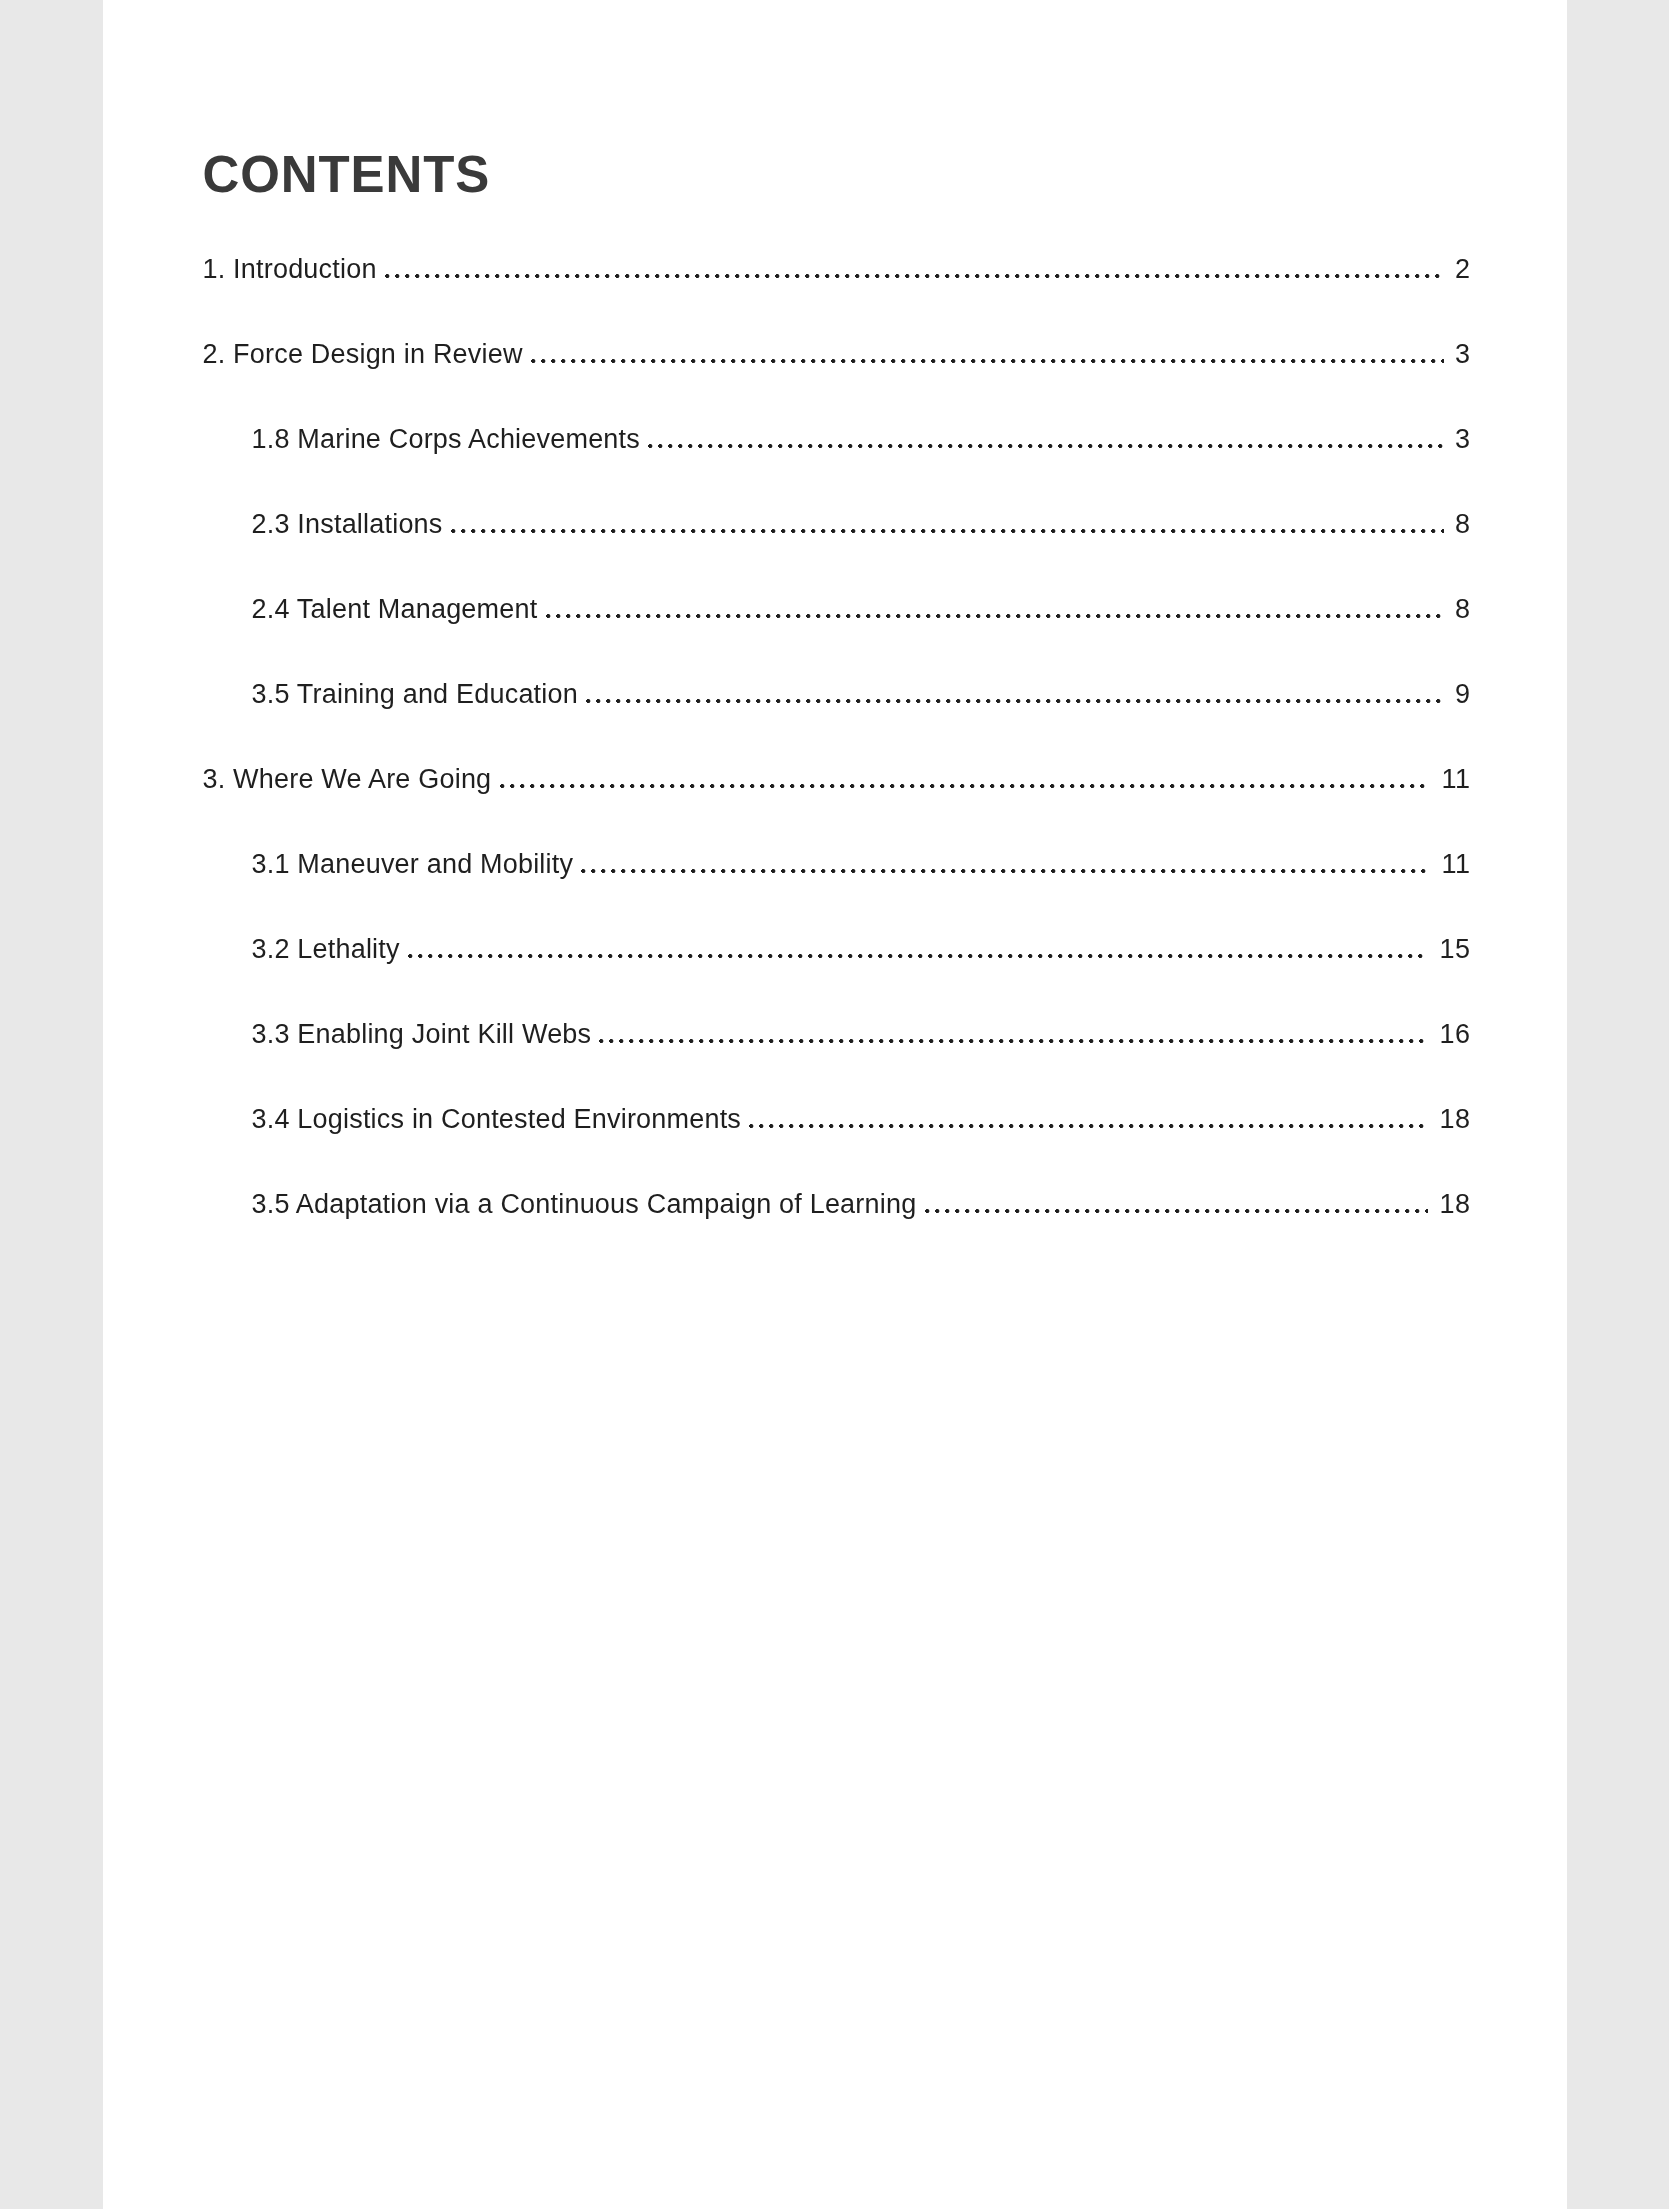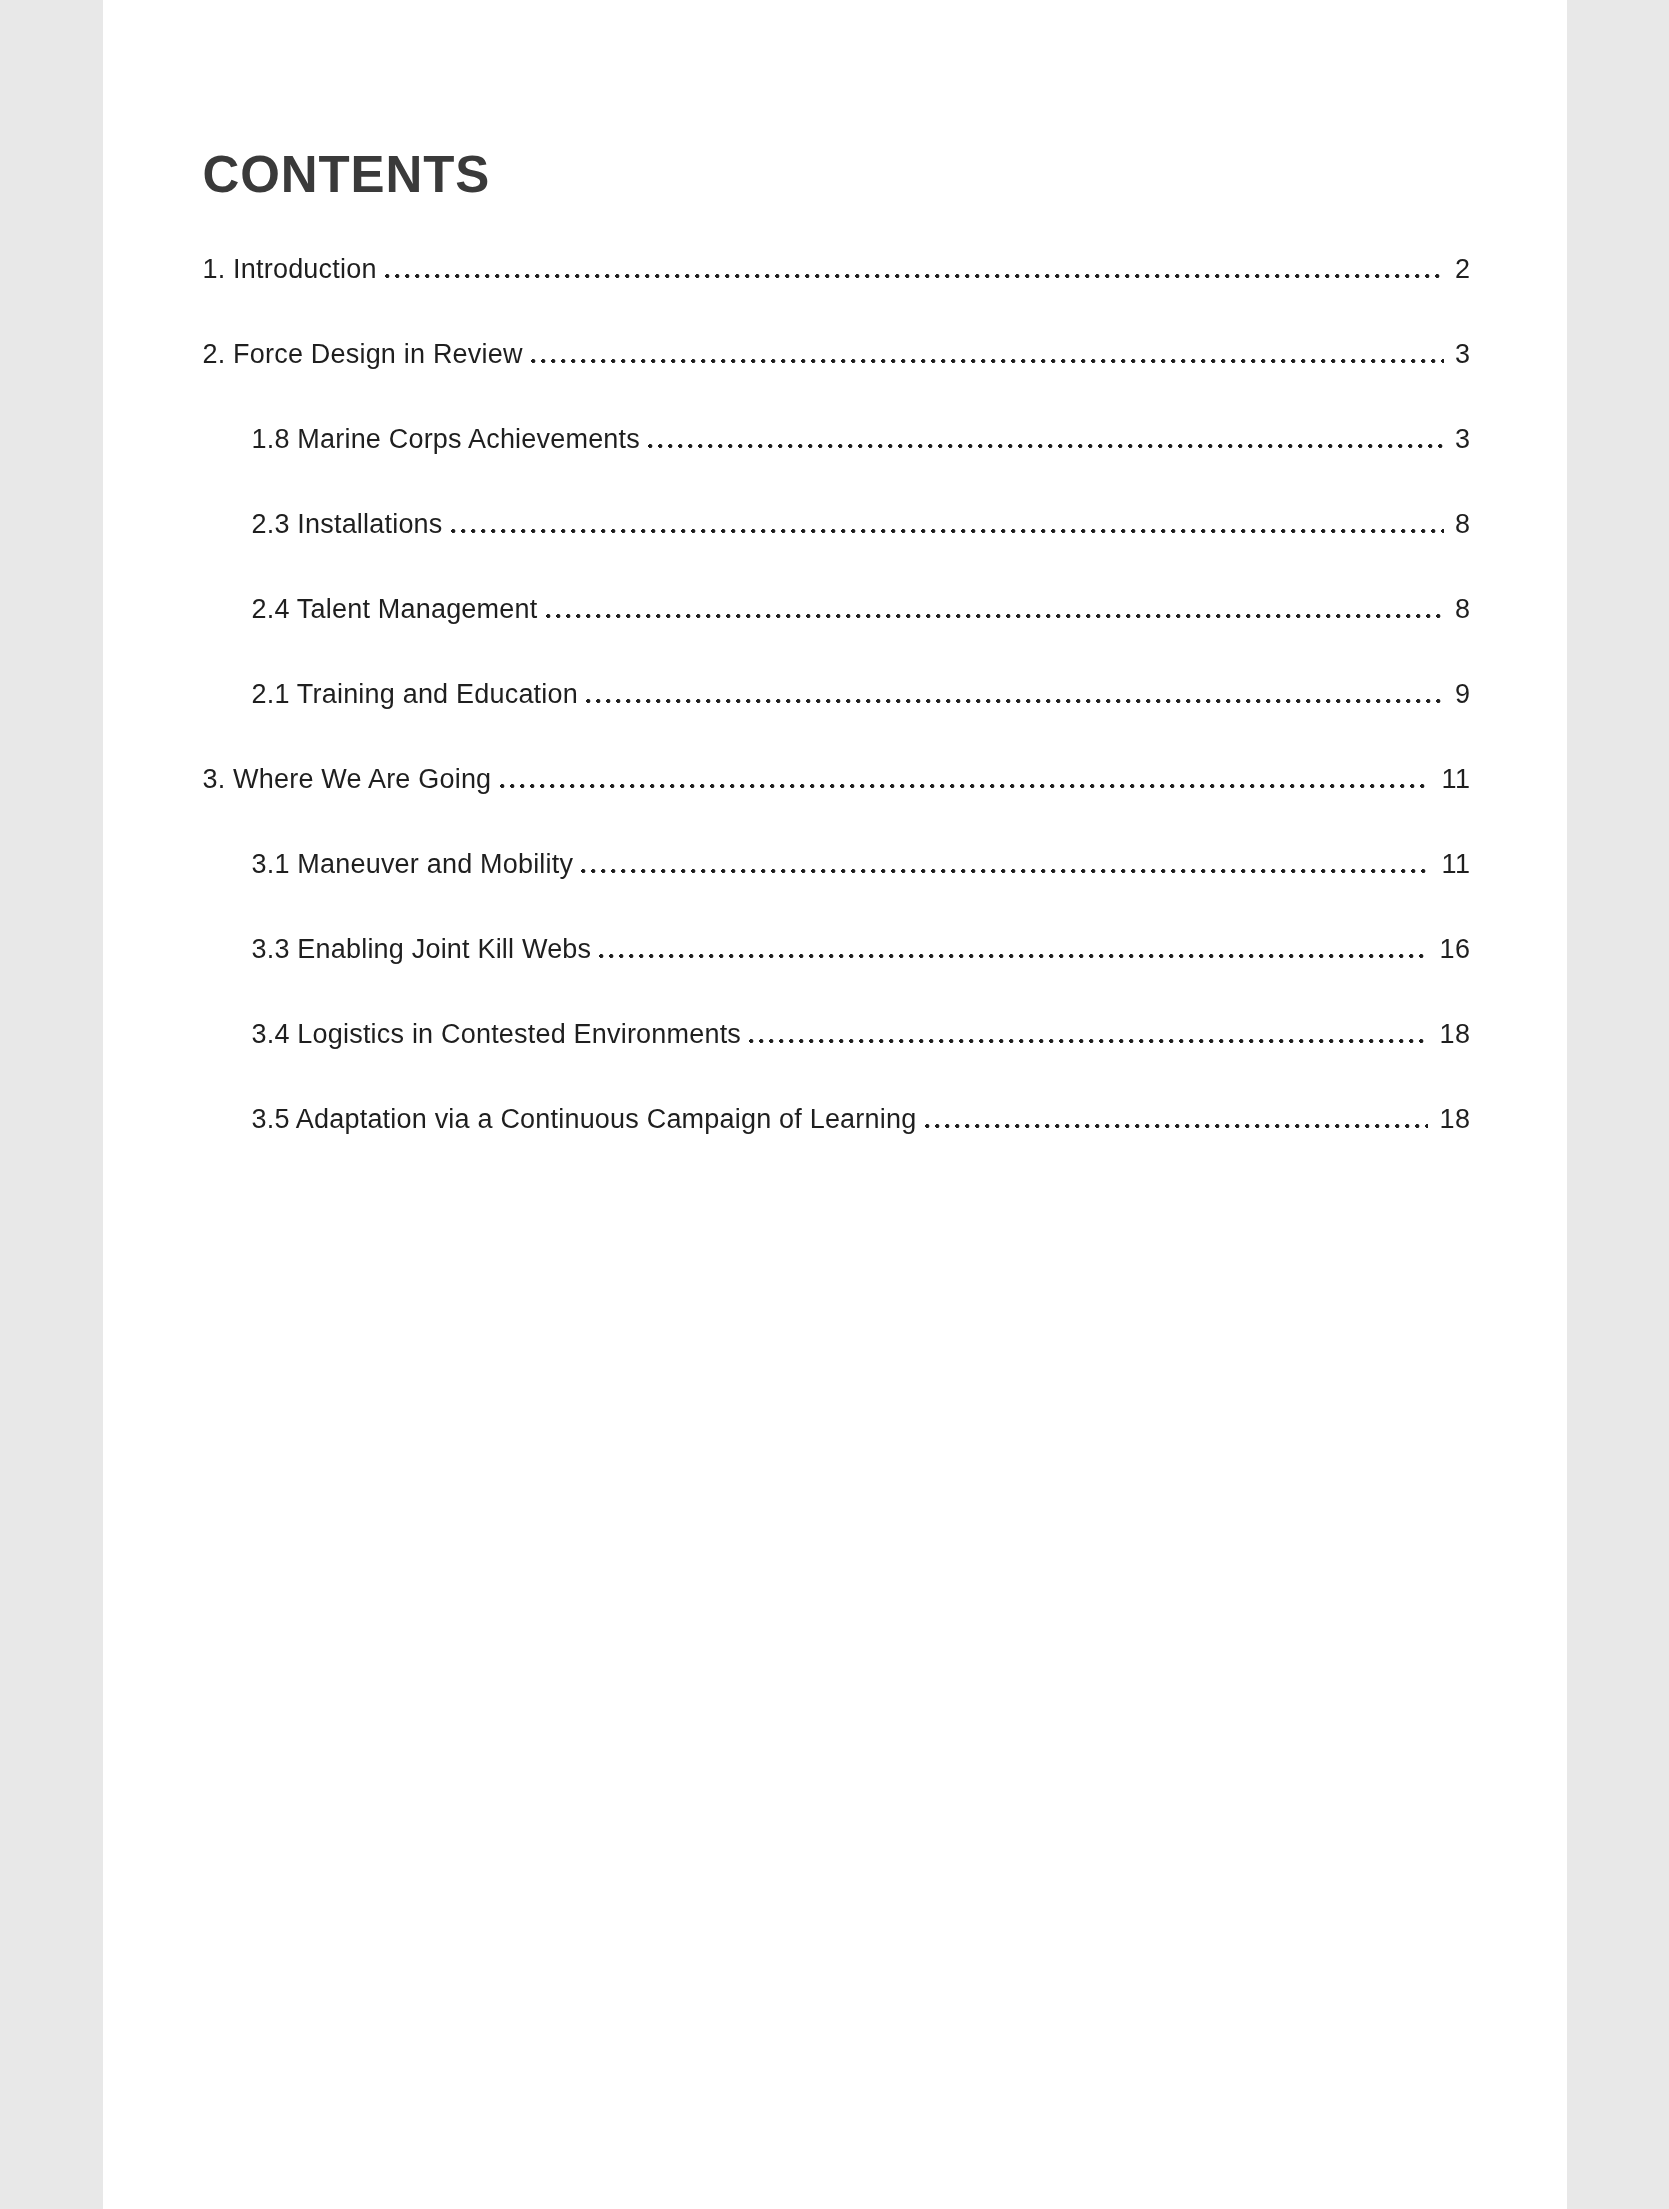--- a/index.html
+++ b/index.html
@@ -112,21 +112,21 @@
   <div class="toc-row level-2">
     <div class="leader">
       <span class="entry-label">2.4 Talent Management</span>
       <span class="dots"></span>
       <span class="page-num">8</span>
     </div>
   </div>
 
   <div class="toc-row level-2">
     <div class="leader">
-      <span class="entry-label">2.1 Training and Education</span>
+      <span class="entry-label">3.5 Training and Education</span>
       <span class="dots"></span>
       <span class="page-num">9</span>
     </div>
   </div>
 
   <div class="toc-row level-1">
     <div class="leader">
       <span class="entry-label">3. Where We Are Going</span>
       <span class="dots"></span>
       <span class="page-num">11</span>
@@ -134,20 +134,27 @@
   </div>
 
   <div class="toc-row level-2">
     <div class="leader">
       <span class="entry-label">3.1 Maneuver and Mobility</span>
       <span class="dots"></span>
       <span class="page-num">11</span>
     </div>
   </div>
 
+  <div class="toc-row level-2">
+    <div class="leader">
+      <span class="entry-label">3.2 Lethality</span>
+      <span class="dots"></span>
+      <span class="page-num">15</span>
+    </div>
+  </div>
 
   <div class="toc-row level-2">
     <div class="leader">
       <span class="entry-label">3.3 Enabling Joint Kill Webs</span>
       <span class="dots"></span>
       <span class="page-num">16</span>
     </div>
   </div>
 
   <div class="toc-row level-2">

